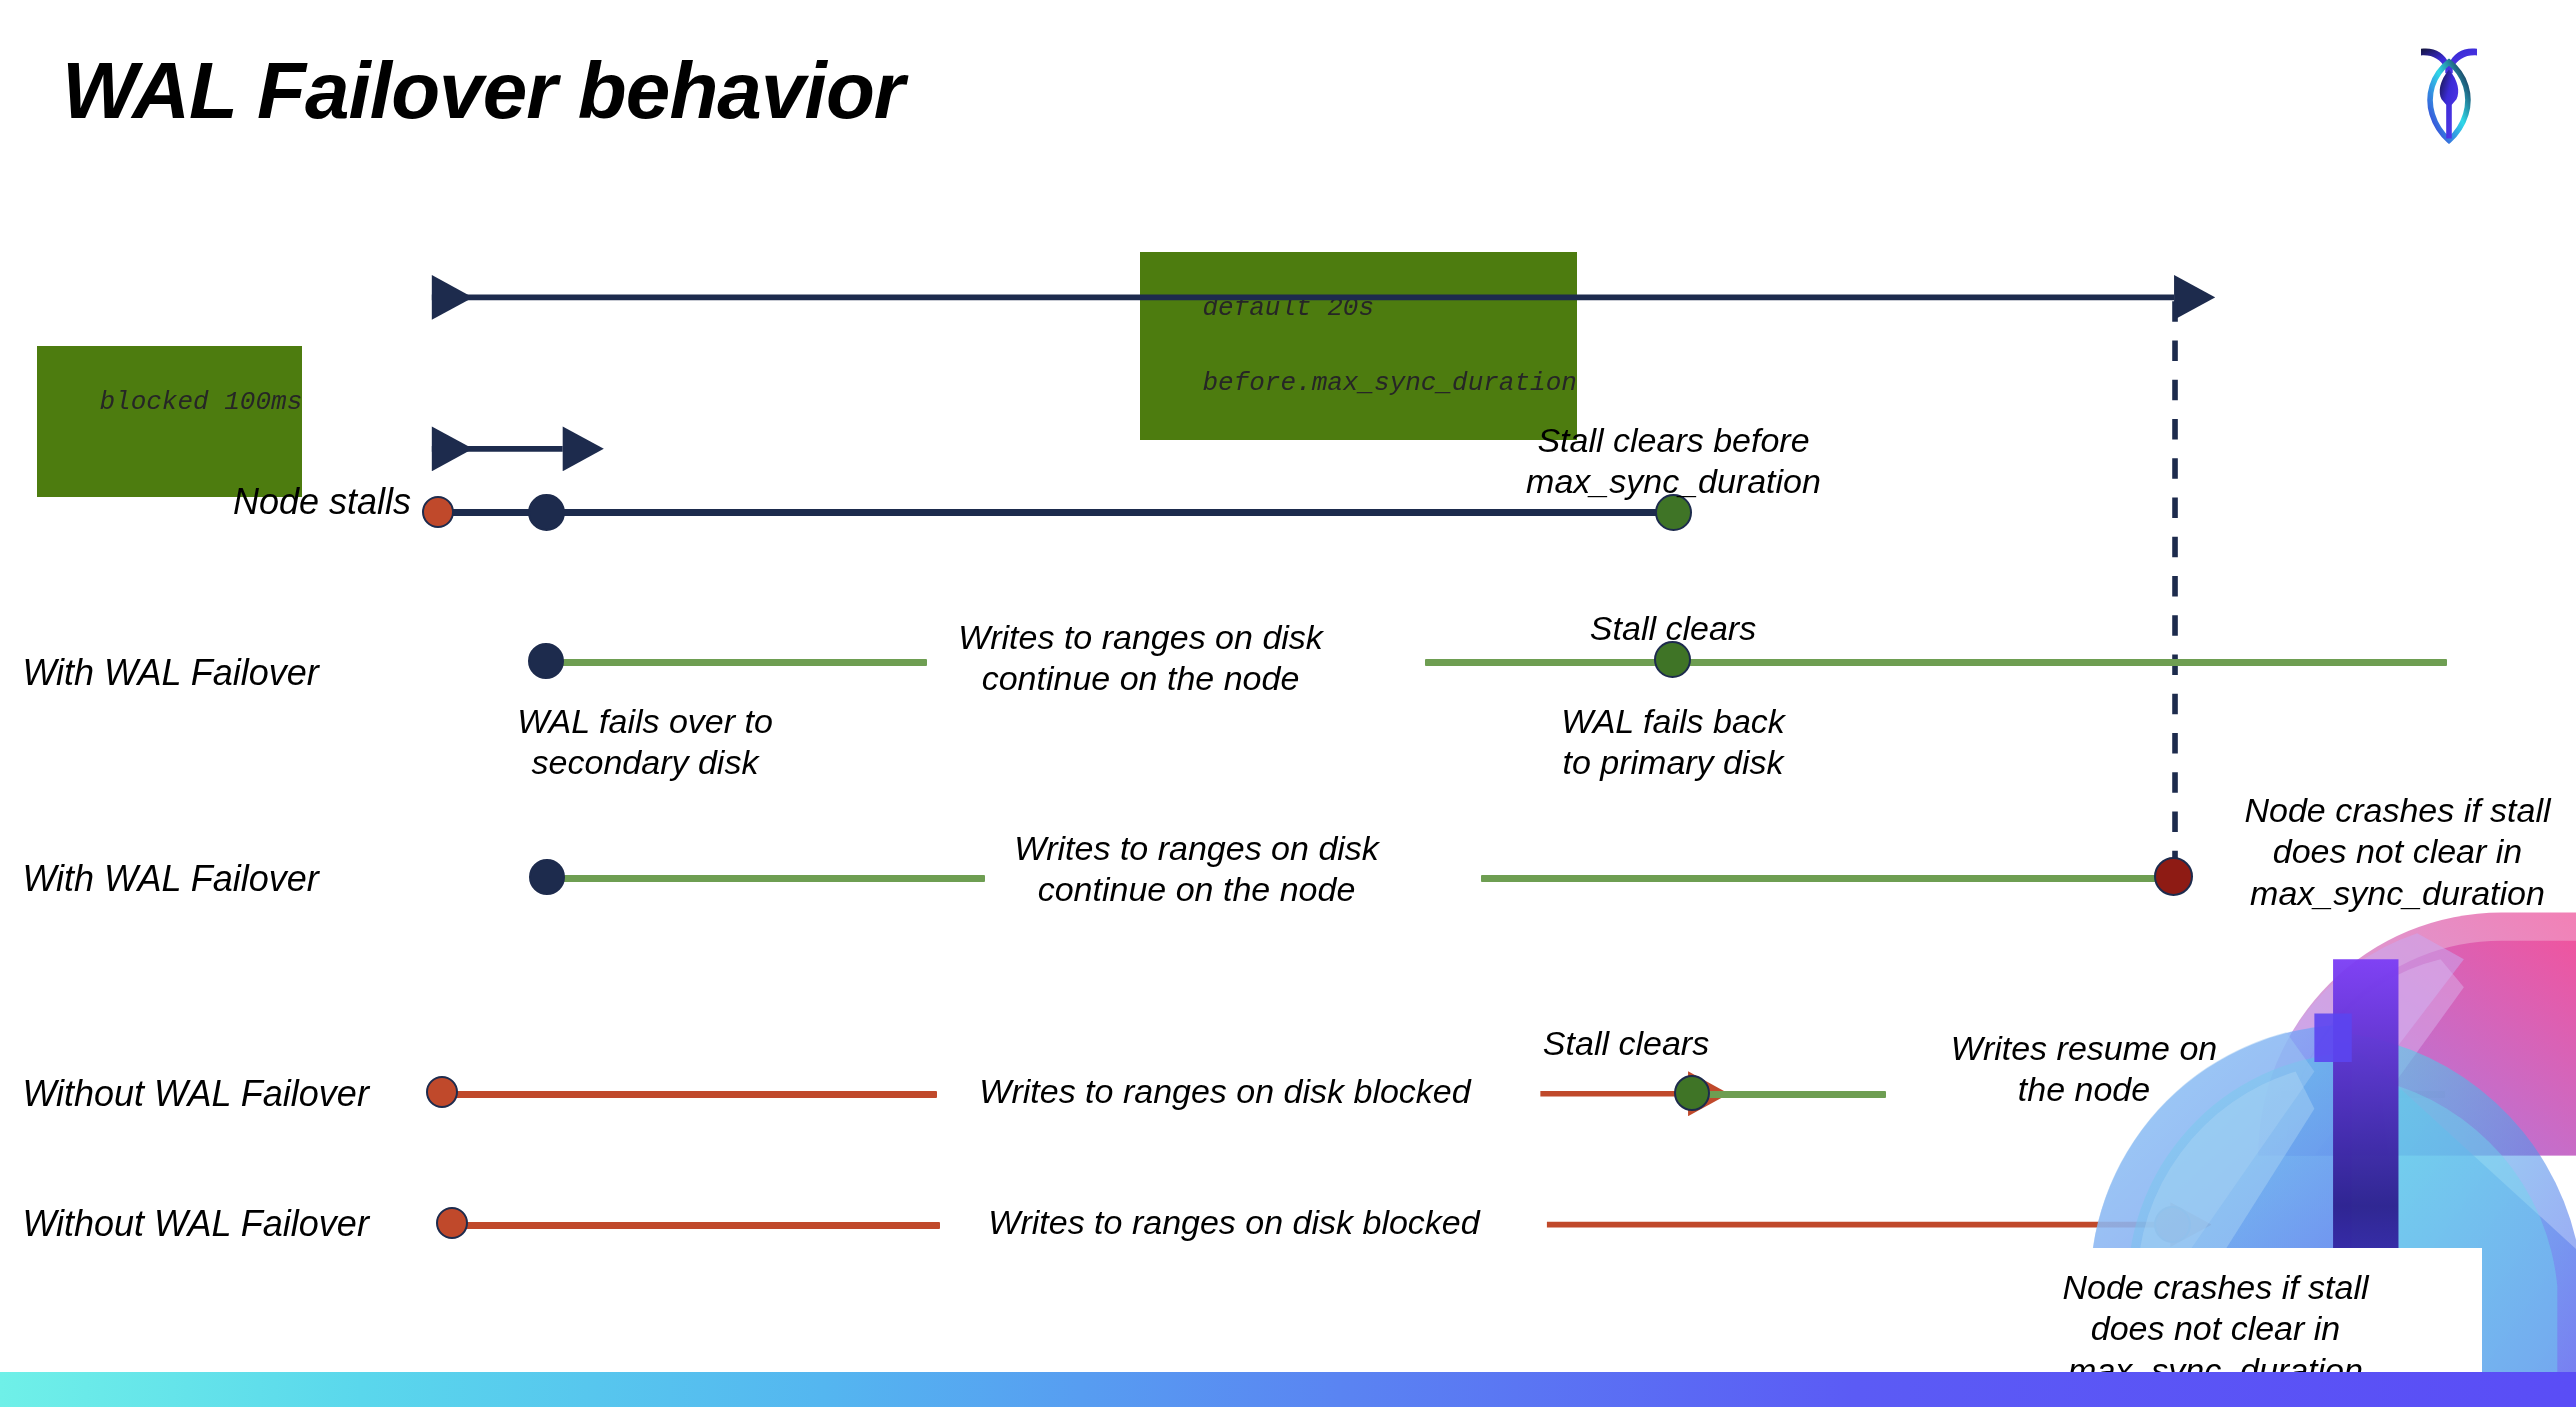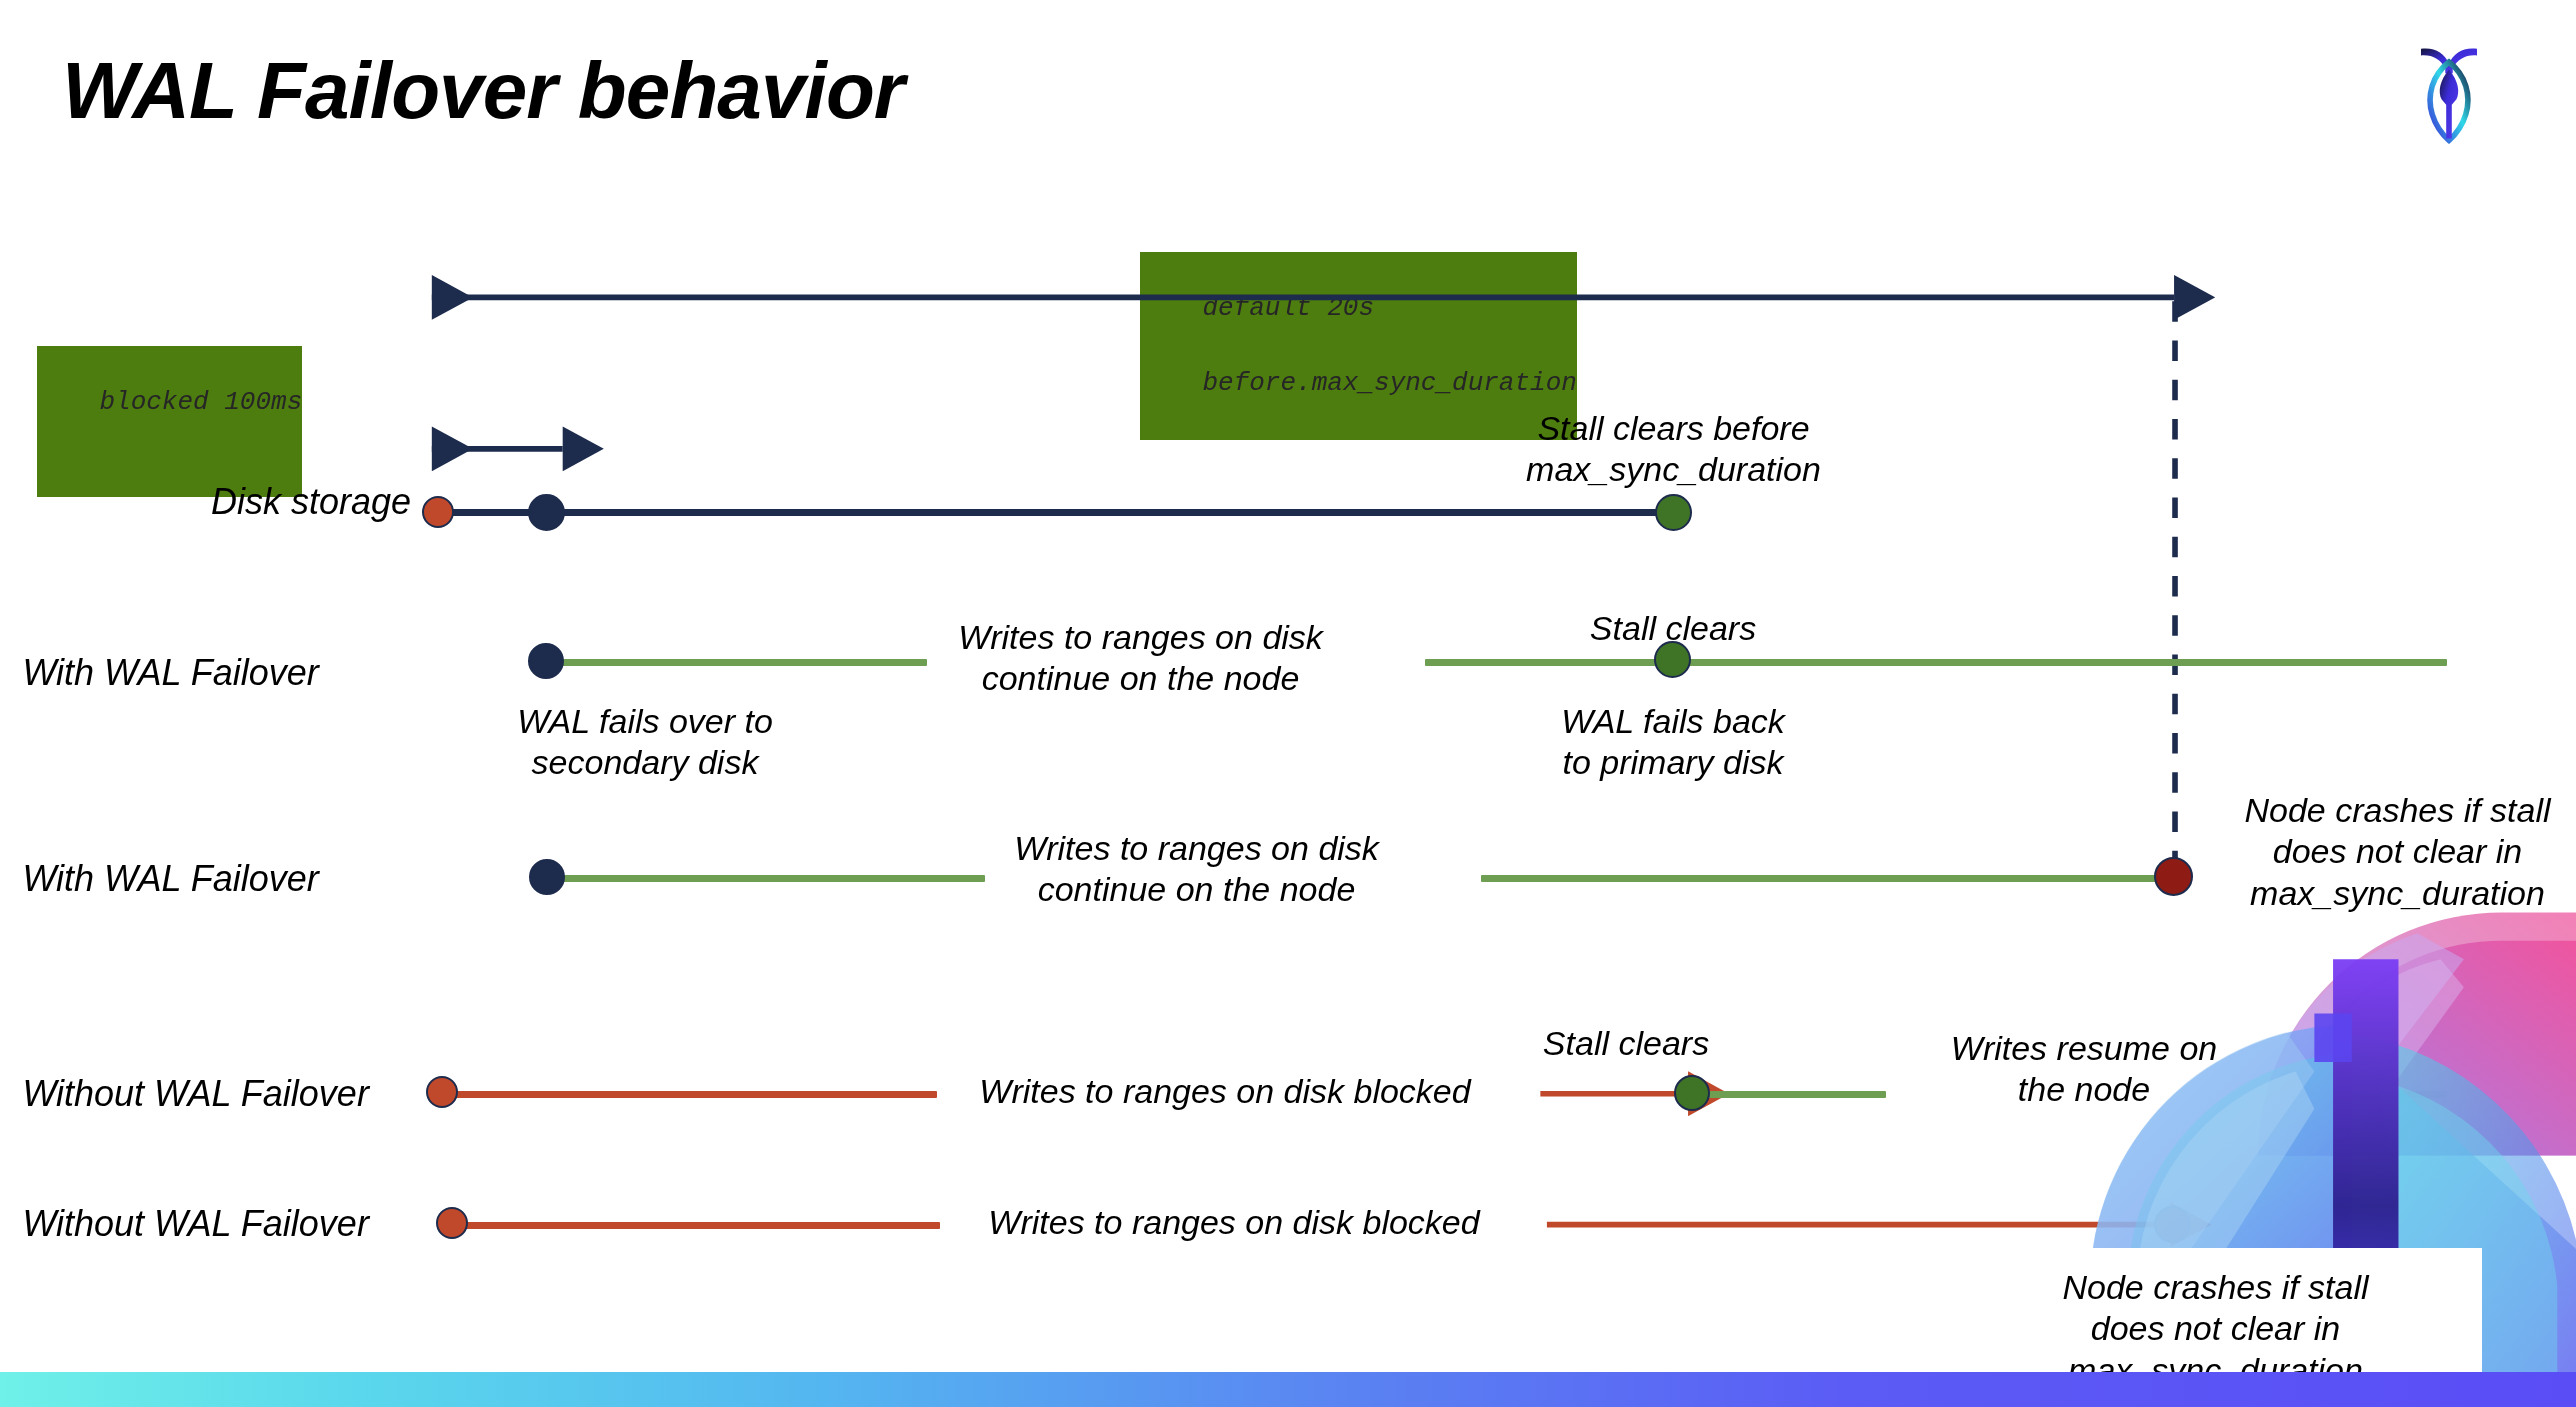--- a/index.html
+++ b/index.html
@@ -130,29 +130,29 @@
 
     <line x1="462" y1="480" x2="602" y2="480" stroke="#1d2b4d" stroke-width="6" marker-start="url(#arrNavyL)" marker-end="url(#arrNavyR)"></line>
 
     <line x1="2327" y1="322" x2="2327" y2="940" stroke="#1d2b4d" stroke-width="6" stroke-dasharray="22 20"></line>
 
     <line x1="1648" y1="1170" x2="1806" y2="1170" stroke="#c0492b" stroke-width="6" marker-end="url(#arrRedR)"></line>
 
     <line x1="1655" y1="1310" x2="2322" y2="1310" stroke="#c0492b" stroke-width="6" marker-end="url(#arrRedR)"></line>
   </svg>
 
-  <div class="rowlabel r" style="left:37px;top:481px;width:374px;">Disk storage</div>
+  <div class="rowlabel r" style="left:37px;top:481px;width:374px;">Node stalls</div>
 
   <div class="hline navy" style="left:437px;top:509px;width:1243px;"></div>
 
   <div class="dot dot-red" style="left:422px;top:496px;width:32px;height:32px;"></div>
   <div class="dot dot-navy" style="left:528px;top:494px;width:37px;height:37px;"></div>
   <div class="dot dot-green" style="left:1655px;top:494px;width:37px;height:37px;"></div>
 
-  <div class="txt c" style="left:1496px;top:408px;width:355px;">Stall clears before
+  <div class="txt c" style="left:1496px;top:420px;width:355px;">Stall clears before
 max_sync_duration</div>
 
   <div class="rowlabel" style="left:22.4px;top:652px;">With WAL Failover</div>
 
   <div class="hline green" style="left:551px;top:659px;width:376px;"></div>
   <div class="hline green" style="left:1425px;top:659px;width:1022px;"></div>
 
   <div class="dot dot-navy" style="left:528px;top:643px;width:36px;height:36px;"></div>
   <div class="dot dot-green" style="left:1654px;top:641px;width:37px;height:37px;"></div>
 

